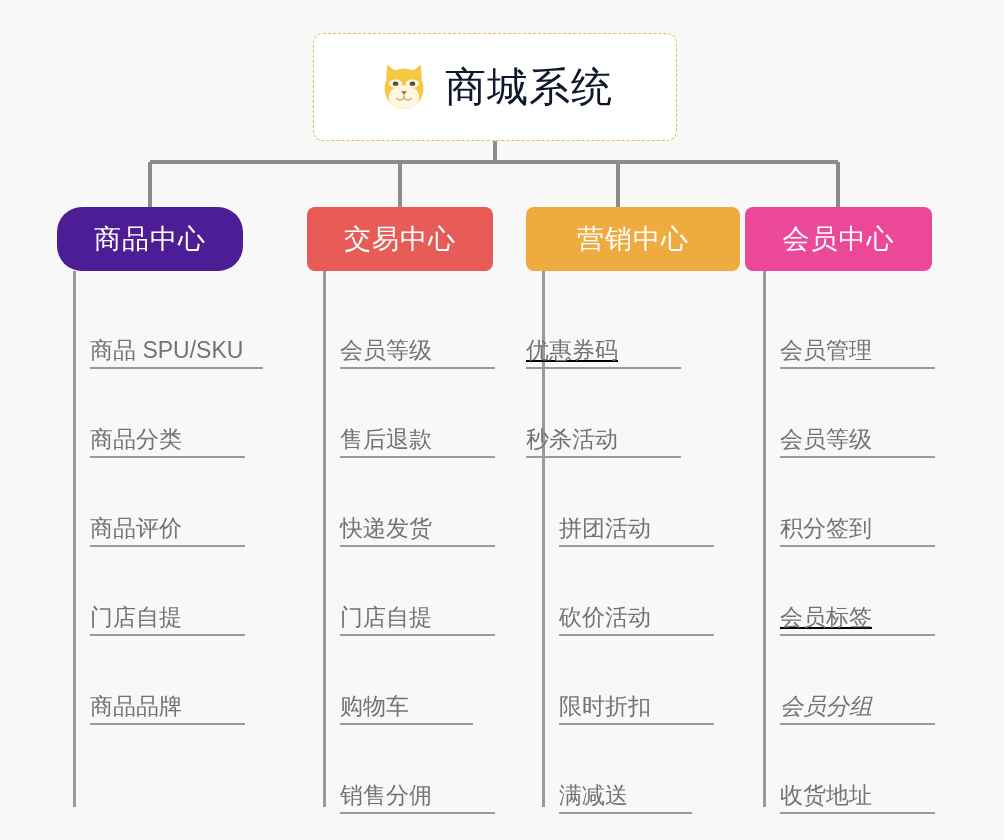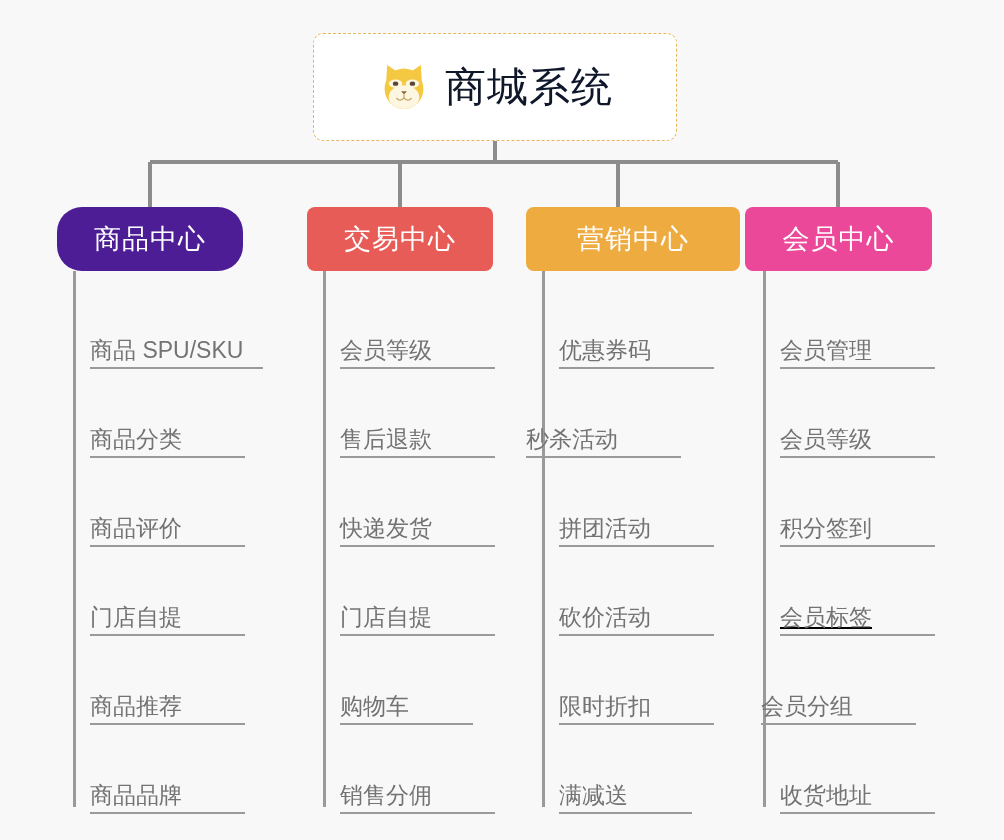--- a/index.html
+++ b/index.html
@@ -162,23 +162,20 @@
       <div class="leaf" style="margin-left:33px;width:155px;">
         <span class="leaf-label">商品分类</span>
       </div>
       <div class="leaf" style="margin-left:33px;width:155px;">
         <span class="leaf-label">商品评价</span>
       </div>
       <div class="leaf" style="margin-left:33px;width:155px;">
         <span class="leaf-label">门店自提</span>
       </div>
       <div class="leaf" style="margin-left:33px;width:155px;">
-        <span class="leaf-label">商品推荐</span>
-      </div>
-      <div class="leaf" style="margin-left:33px;width:155px;">
         <span class="leaf-label">商品品牌</span>
       </div>
     </div>
   </div>
 
   <div class="branch" style="left:307px;width:186px;">
     <div class="branch-header" style="background:#e85c57;width:186px;">
       <span>交易中心</span>
     </div>
     <div class="branch-items">
@@ -203,21 +200,21 @@
       </div>
     </div>
   </div>
 
   <div class="branch" style="left:526px;width:186px;">
     <div class="branch-header" style="background:#eeab40;width:214px;">
       <span>营销中心</span>
     </div>
     <div class="branch-items">
       <div class="branch-spine" style="left:16px;height:536px;"></div>
-      <div class="leaf" style="margin-left:33px;width:155px;">
+      <div class="leaf" style="width:155px;text-decoration:underline;">
         <span class="leaf-label">优惠券码</span>
       </div>
       <div class="leaf" style="width:155px;">
         <span class="leaf-label">秒杀活动</span>
       </div>
       <div class="leaf" style="margin-left:33px;width:155px;">
         <span class="leaf-label">拼团活动</span>
       </div>
       <div class="leaf" style="margin-left:33px;width:155px;">
         <span class="leaf-label">砍价活动</span>
@@ -242,21 +239,21 @@
       </div>
       <div class="leaf" style="margin-left:35px;width:155px;">
         <span class="leaf-label">会员等级</span>
       </div>
       <div class="leaf" style="margin-left:35px;width:155px;">
         <span class="leaf-label">积分签到</span>
       </div>
       <div class="leaf" style="margin-left:35px;width:155px;text-decoration:underline;">
         <span class="leaf-label">会员标签</span>
       </div>
-      <div class="leaf" style="margin-left:16px;width:155px;">
+      <div class="leaf" style="margin-left:35px;width:155px;font-style:italic;">
         <span class="leaf-label">会员分组</span>
       </div>
       <div class="leaf" style="margin-left:35px;width:155px;">
         <span class="leaf-label">收货地址</span>
       </div>
     </div>
   </div>
 
 </div>
 

